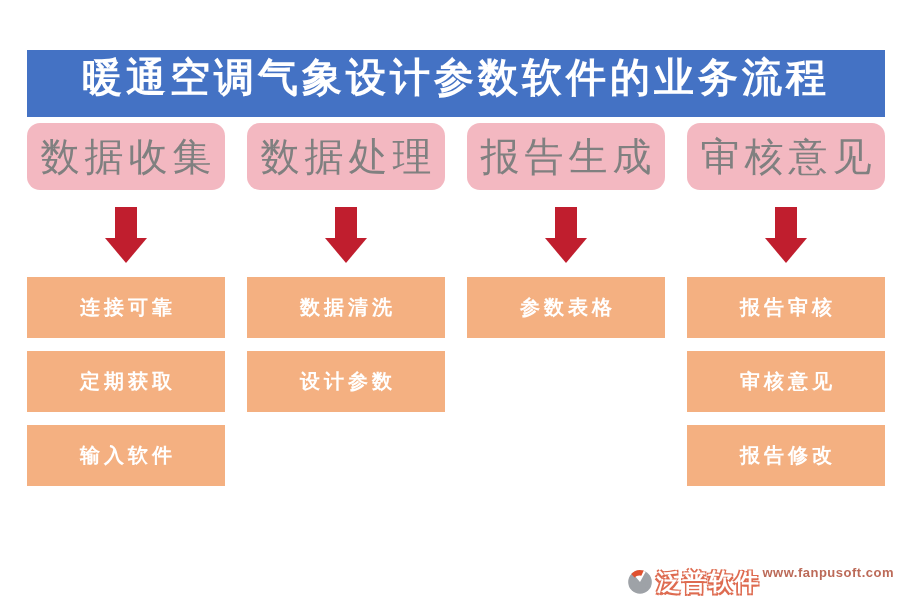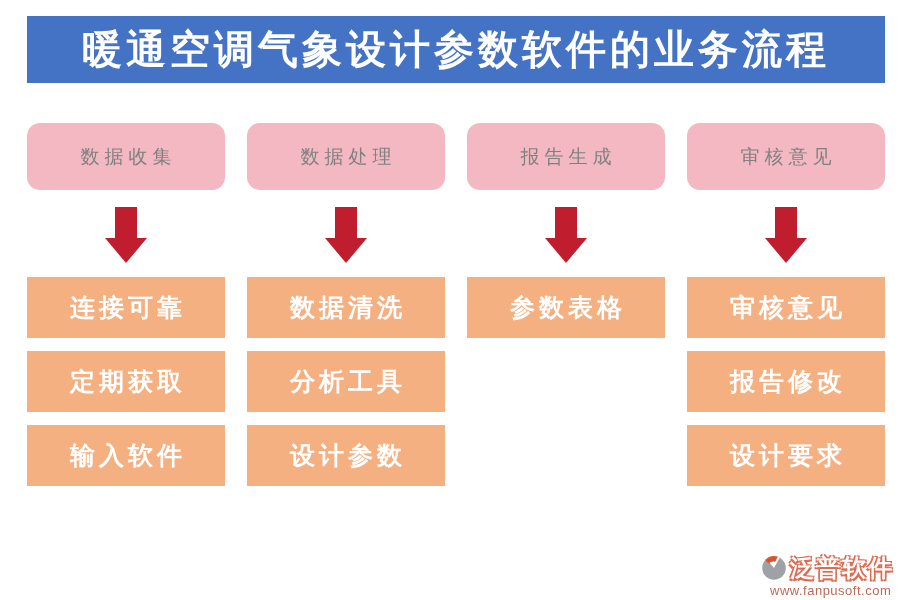--- a/index.html
+++ b/index.html
@@ -6,24 +6,24 @@
   body {
     width: 900px; height: 600px;
     background: #ffffff;
     position: relative;
     overflow: hidden;
     font-family: "Liberation Serif", "DejaVu Serif", serif;
   }
 
   
   .banner {
-    position: absolute; left: 27px; top: 16px;
+    position: absolute; left: 27px; top: 50px;
     width: 858px; height: 67px;
     background: var(--banner_blue, #4472C4);
-    display: flex; align-items: center; justify-content: center;
+    display: flex; justify-content: center;
   }
   .banner-title {
     color: var(--title_text, #ffffff);
     font-size: 40px; font-weight: bold;
     letter-spacing: 4px; white-space: nowrap;
   }
 
   
   .columns {
     position: absolute; left: 27px; top: 123px;
@@ -32,69 +32,69 @@
   }
   .column {
     width: 198px;
     display: flex; flex-direction: column; align-items: center;
   }
   .stage-header {
     width: 100%; height: 67px; box-sizing: border-box;
     background: var(--pink, #F3B8C1);
     border-radius: 13px;
     color: var(--pink_text, #808080);
-    font-size: 19px; letter-spacing: 5px; text-indent: 5px;
+    font-size: 39px; letter-spacing: 5px; text-indent: 5px;
     display: flex; align-items: center; justify-content: center;
     white-space: nowrap;
   }
   .arrow { margin: 17px 0 14px; }
   .arrow-stem {
     width: 22px; height: 31px;
     background: var(--arrow_red, #C01E2E);
     margin: 0 auto;
   }
   .arrow-head {
     width: 0; height: 0;
     border-left: 21px solid transparent;
     border-right: 21px solid transparent;
     border-top: 25px solid var(--arrow_red, #C01E2E);
   }
   .step {
     width: 100%; height: 61px; box-sizing: border-box;
     margin-bottom: 13px;
     background: var(--orange, #F4B081);
     color: var(--step_text, #ffffff);
-    font-size: 25px; font-weight: bold;
+    font-size: 20px; font-weight: bold;
     letter-spacing: 4px; text-indent: 4px;
     display: flex; align-items: center; justify-content: center;
     white-space: nowrap;
   }
 
   
   .watermark {
     position: absolute; right: 6px; bottom: 2px;
-    display: flex; flex-direction: column; align-items: flex-start;
+    display: flex; flex-direction: row; align-items: flex-start;
   }
   .brand-row { display: flex; align-items: center; gap: 2px; }
   .brand-text {
     font-size: 24px; font-weight: bold;
     letter-spacing: 2px; white-space: nowrap;
     color: #ffffff;
     text-shadow:
       -1.5px -1.5px 0 var(--brand_outline, #DE6B50),
        1.5px -1.5px 0 var(--brand_outline, #DE6B50),
       -1.5px  1.5px 0 var(--brand_outline, #DE6B50),
        1.5px  1.5px 0 var(--brand_outline, #DE6B50);
   }
   .brand-url {
     font-family: "Liberation Sans", "DejaVu Sans", sans-serif;
-    font-size: 13px; font-weight: normal;
+    font-size: 13px; font-weight: bold;
     color: var(--url_text, #BC6A58);
     letter-spacing: 0.5px;
-    margin: -1px 0 0 10px;
+    margin: -1px 0 0 2px;
   }
 </style>
 </head>
 <body>
 
 <div class="banner">
   <span class="banner-title">暖通空调气象设计参数软件的业务流程</span>
 </div>
 
 <div class="columns">
@@ -110,42 +110,41 @@
     <div class="step">输入软件</div>
   </div>
 
   <div class="column">
     <div class="stage-header">数据处理</div>
     <div class="arrow">
       <div class="arrow-stem"></div>
       <div class="arrow-head"></div>
     </div>
     <div class="step">数据清洗</div>
-    <div class="step">分析工具</div>
     <div class="step">设计参数</div>
   </div>
 
   <div class="column">
     <div class="stage-header">报告生成</div>
     <div class="arrow">
       <div class="arrow-stem"></div>
       <div class="arrow-head"></div>
     </div>
     <div class="step">参数表格</div>
   </div>
 
   <div class="column">
     <div class="stage-header">审核意见</div>
     <div class="arrow">
       <div class="arrow-stem"></div>
       <div class="arrow-head"></div>
     </div>
+    <div class="step">报告审核</div>
     <div class="step">审核意见</div>
     <div class="step">报告修改</div>
-    <div class="step">设计要求</div>
   </div>
 
 </div>
 
 <div class="watermark">
   <div class="brand-row">
     <svg width="28" height="28" viewBox="0 0 32 32">
       <circle cx="16" cy="16" r="13.5" fill="#9EA2A7"></circle>
       <path d="M16 16 L7.2 5.6 A13.5 13.5 0 0 1 22.5 4.2 Z" fill="#ffffff"></path>
       <path d="M6 6.8 A13.8 13.8 0 0 1 20.3 2.9 L17.5 8.8 A8 8 0 0 0 9.7 10.9 Z" fill="#E0512F"></path>

